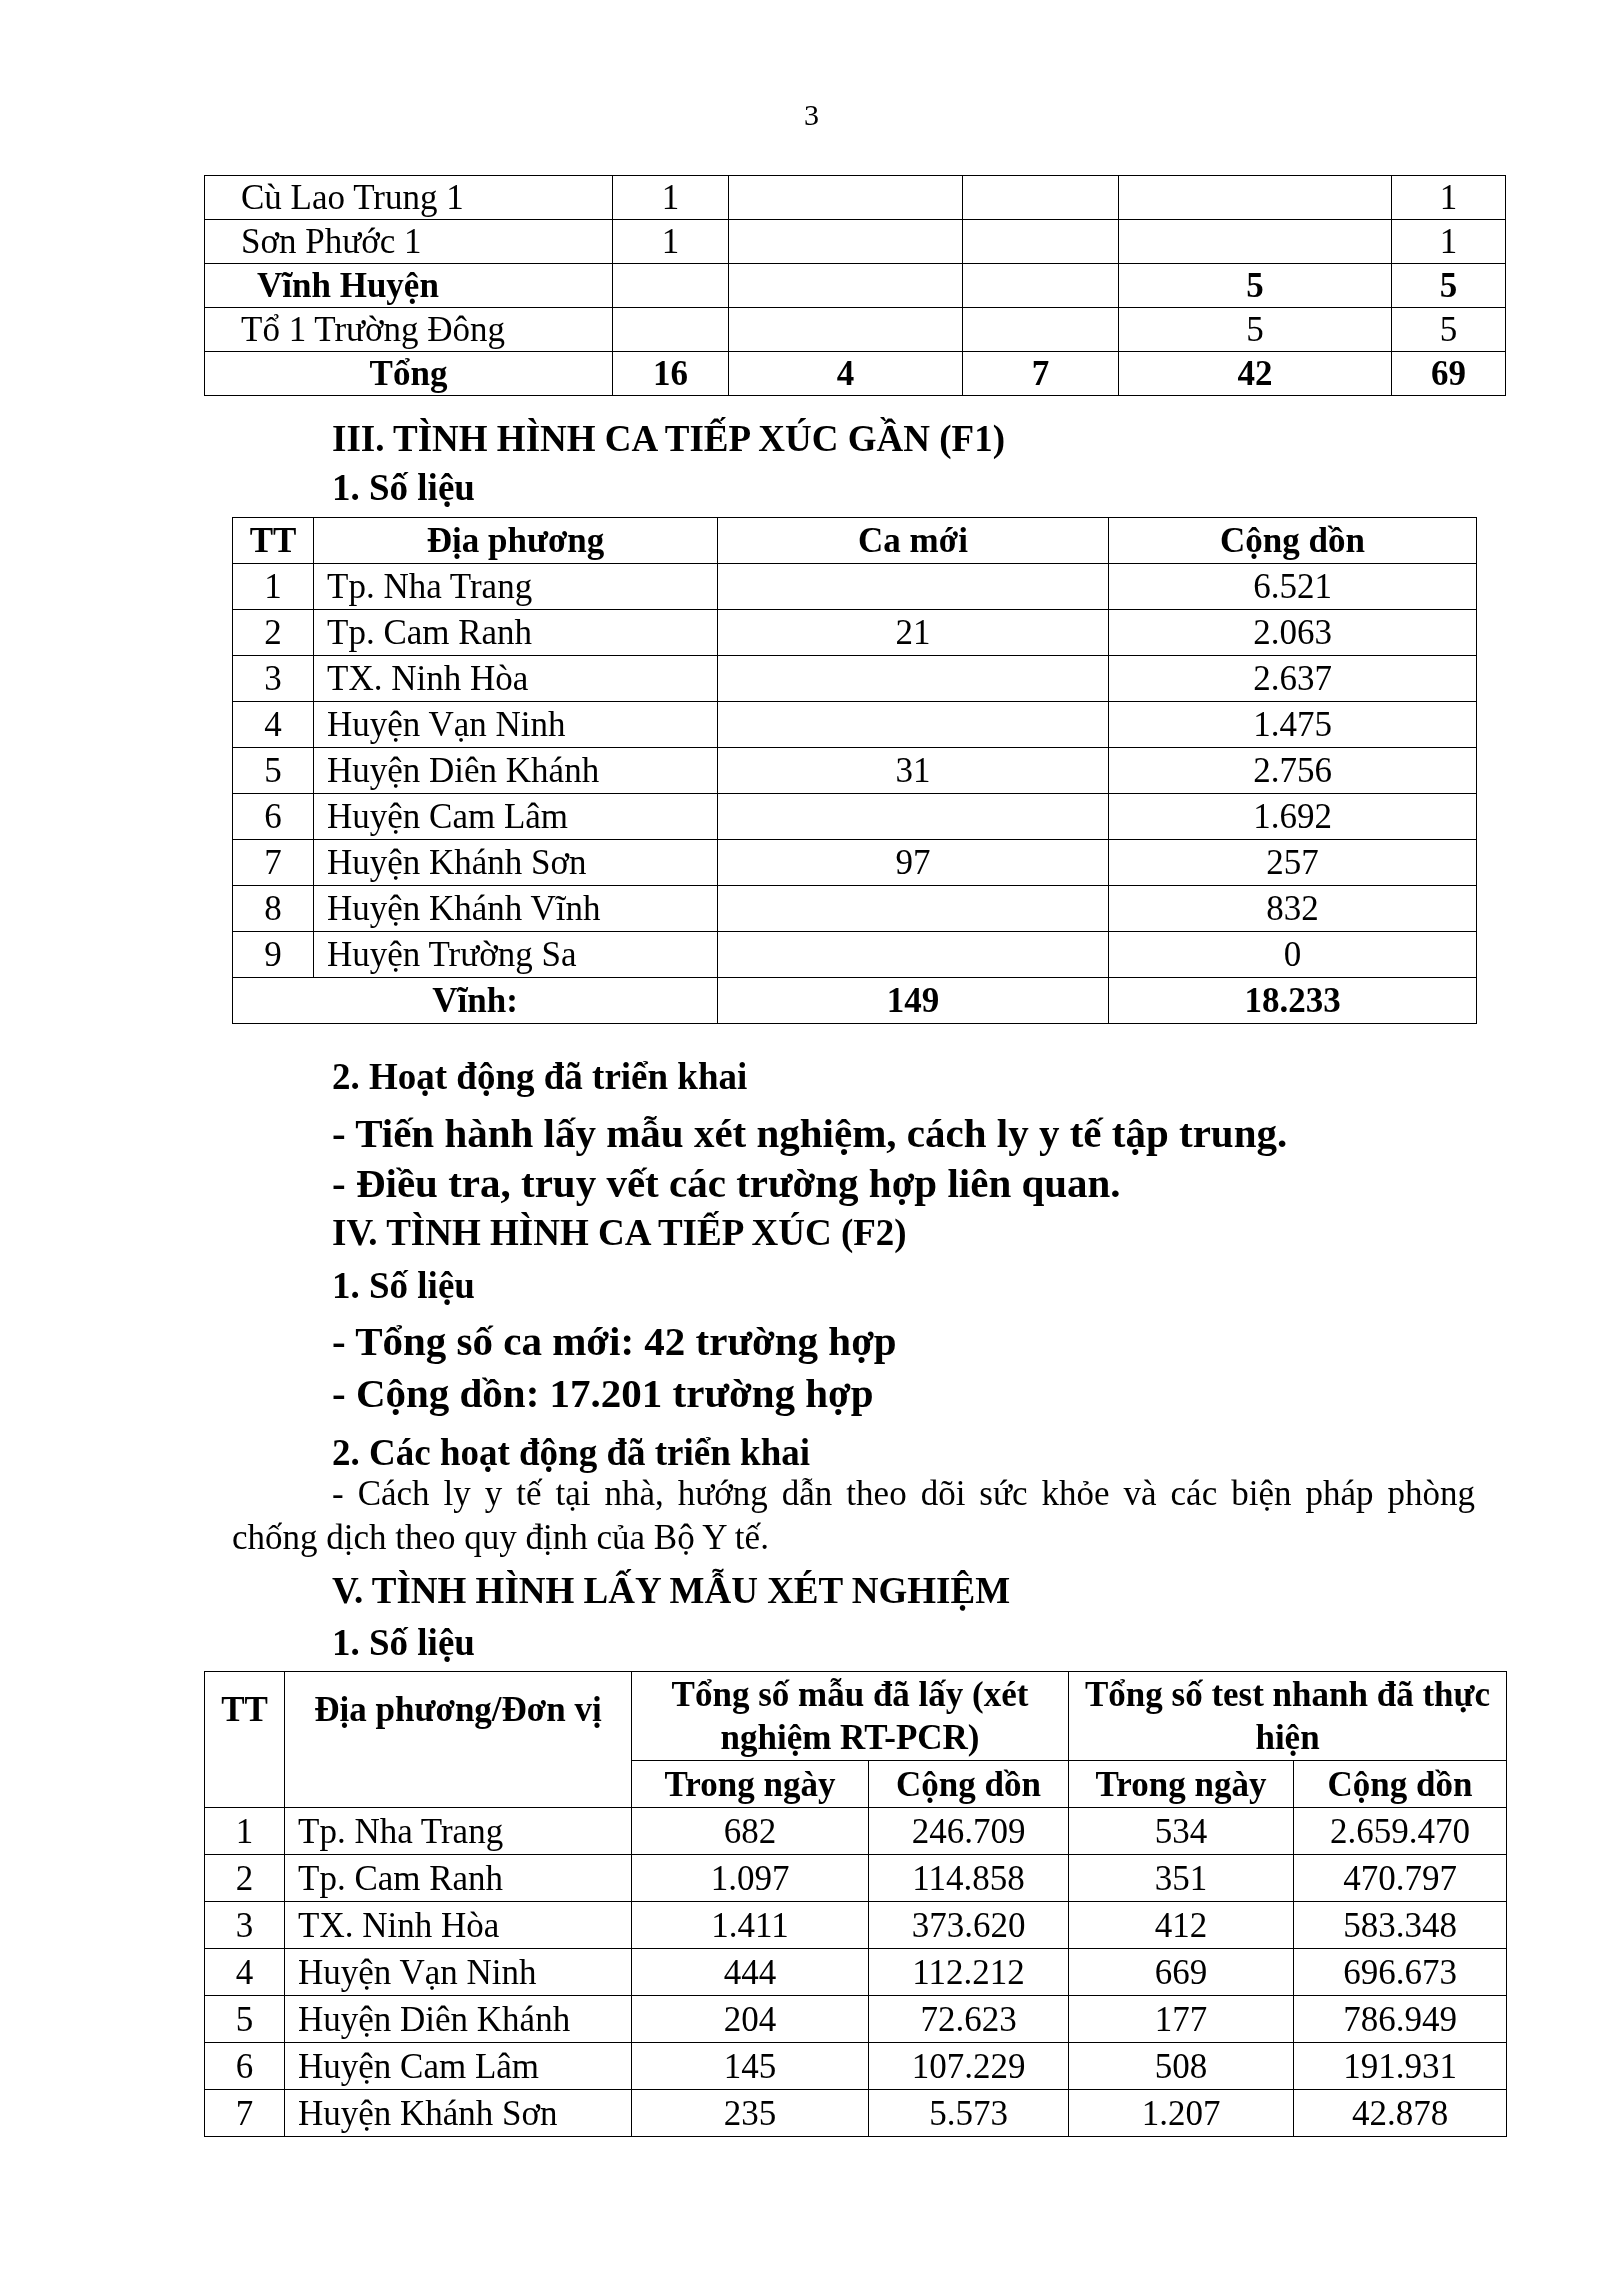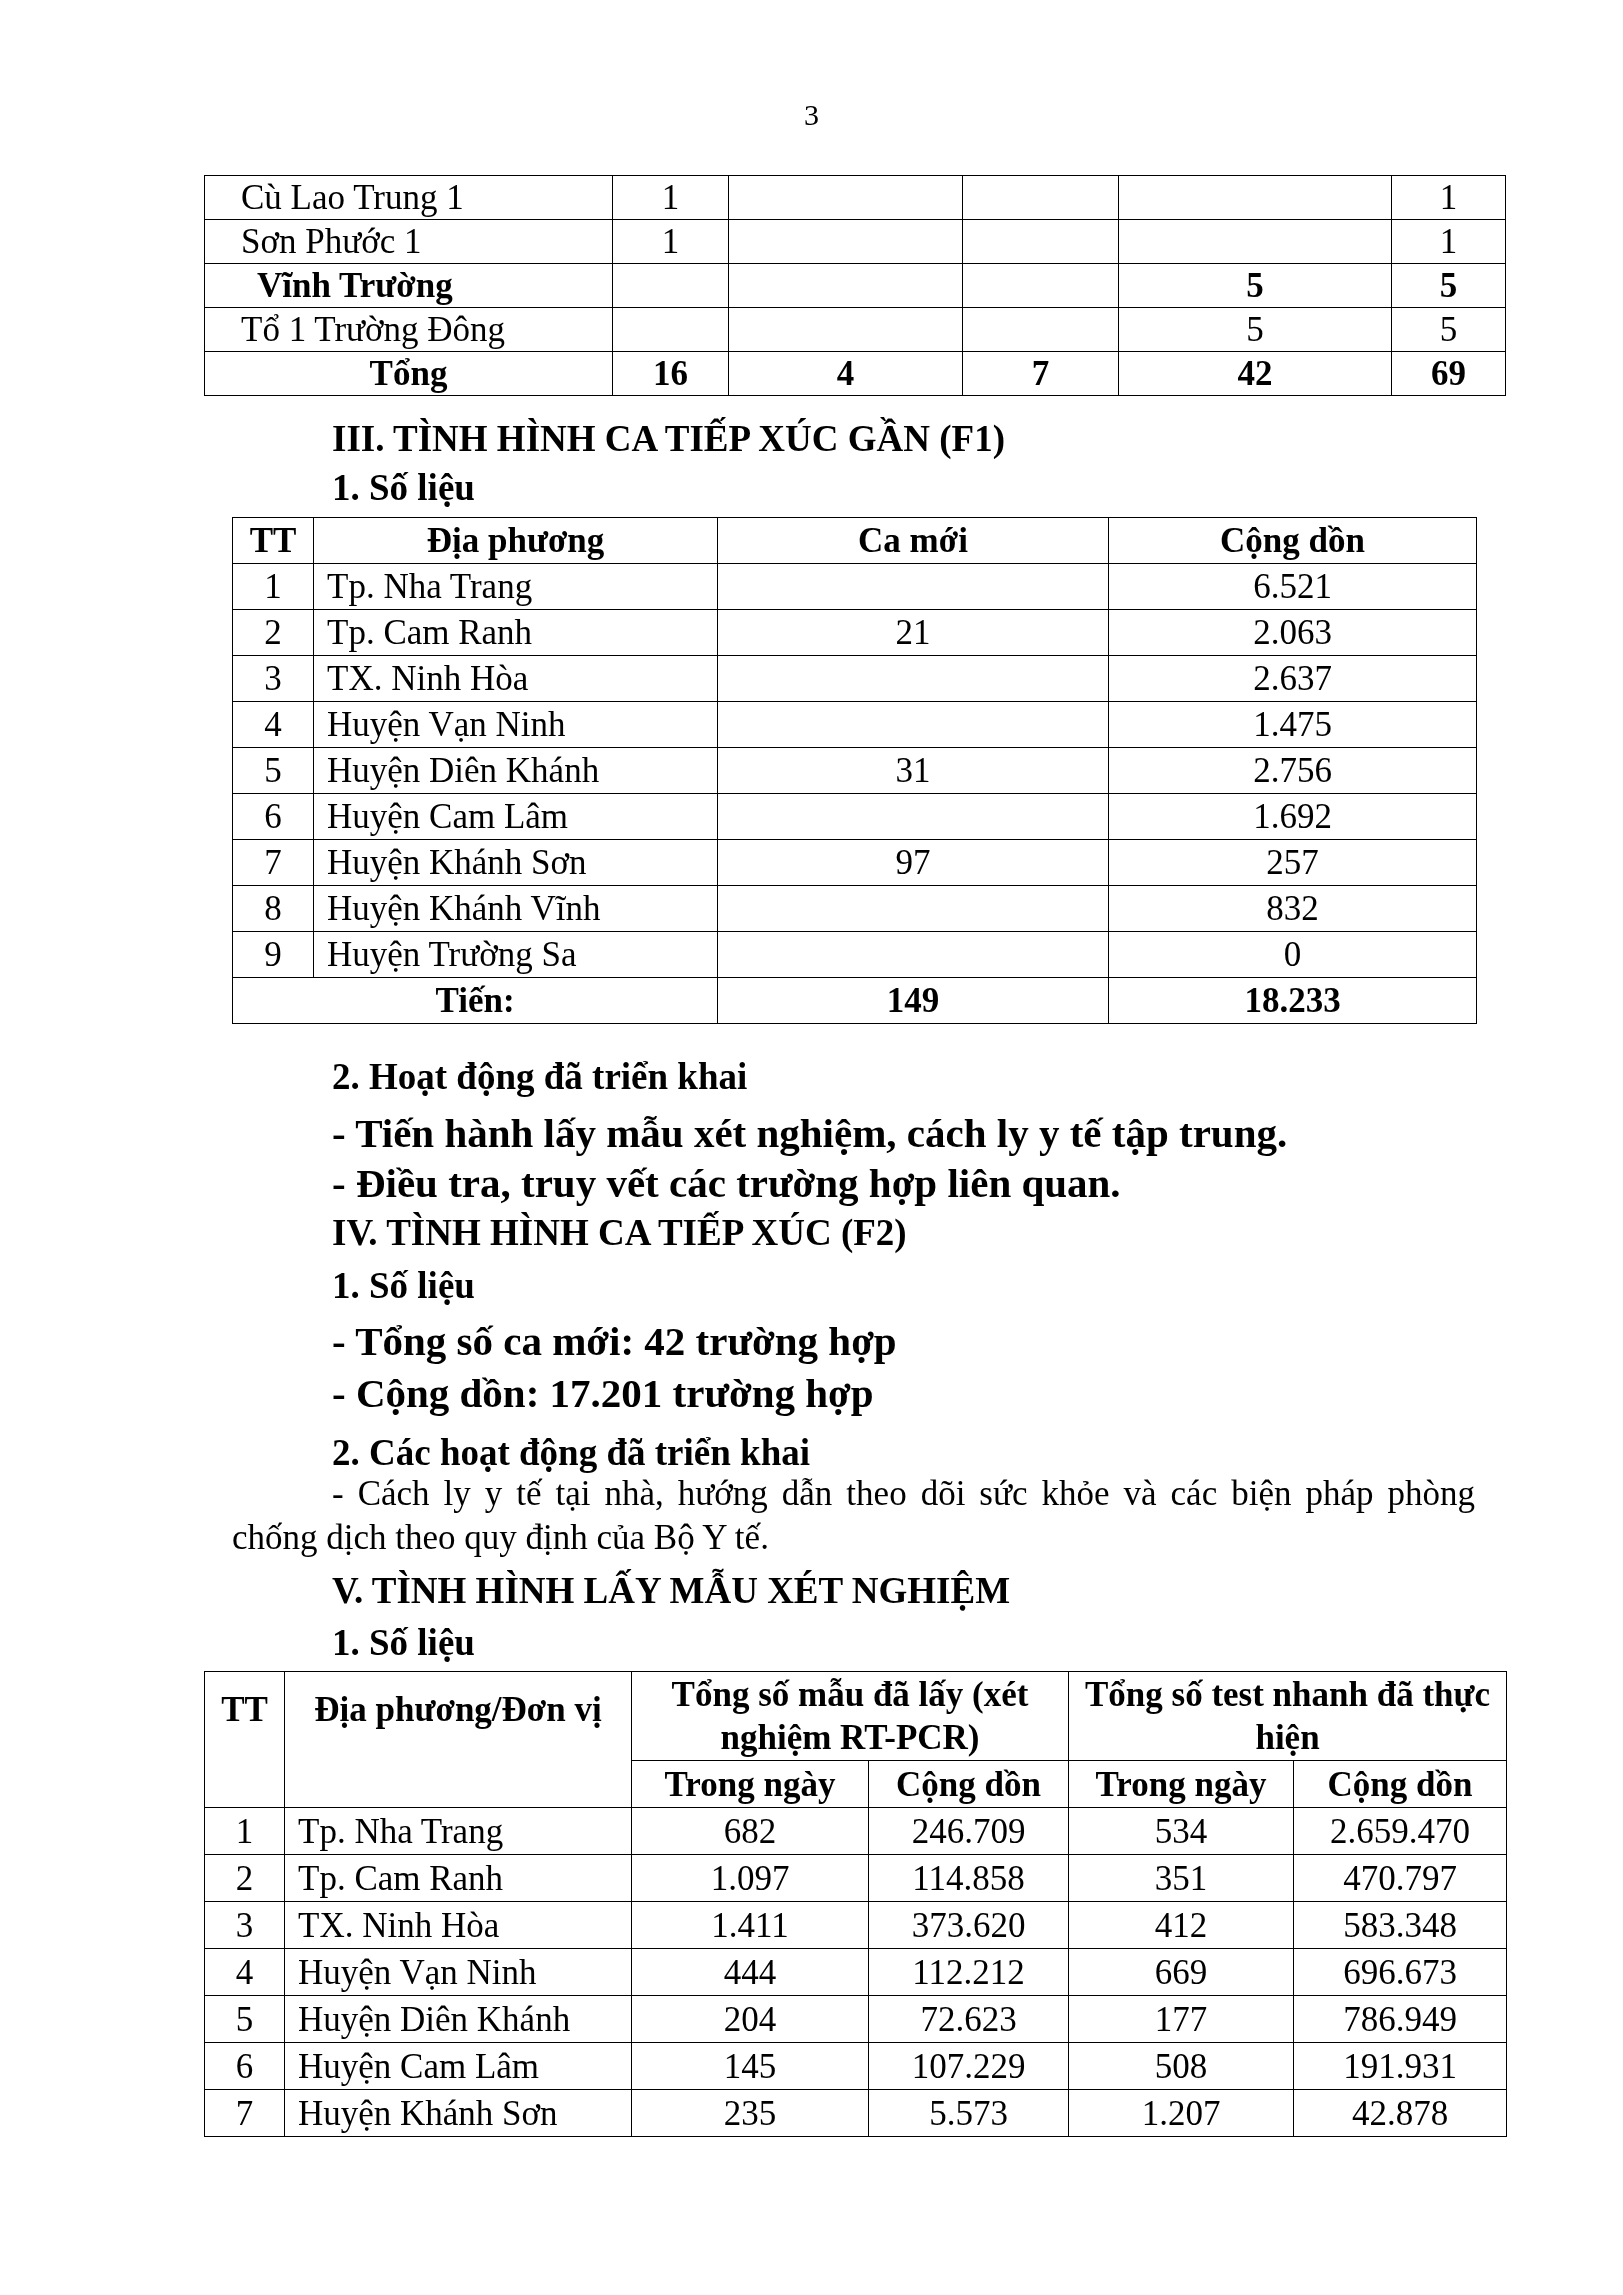--- a/index.html
+++ b/index.html
@@ -51,21 +51,21 @@
     </tr>
     <tr>
       <td class="l pl1">Sơn Phước 1</td>
       <td class="c">1</td>
       <td class="c"></td>
       <td class="c"></td>
       <td class="c"></td>
       <td class="c">1</td>
     </tr>
     <tr class="b">
-      <td class="l b pl2">Vĩnh Trường</td>
+      <td class="l b pl2">Vĩnh Huyện</td>
       <td class="c b"></td>
       <td class="c b"></td>
       <td class="c b"></td>
       <td class="c b">5</td>
       <td class="c b">5</td>
     </tr>
     <tr>
       <td class="l pl1">Tổ 1 Trường Đông</td>
       <td class="c"></td>
       <td class="c"></td>
@@ -151,21 +151,21 @@
         <td class="c"></td>
         <td class="c">832</td>
       </tr>
     <tr>
         <td class="c">9</td>
         <td class="l pl3">Huyện Trường Sa</td>
         <td class="c"></td>
         <td class="c">0</td>
       </tr>
     <tr>
-      <td colspan="2" class="c b">Tiến:</td>
+      <td colspan="2" class="c b">Vĩnh:</td>
       <td class="c b">149</td>
       <td class="c b">18.233</td>
     </tr>
   </tbody>
 </table>
 
 <div class="abs heading" style="top:1055px;">2. Hoạt động đã triển khai</div>
 <div class="abs line" style="top:1109px;">- Tiến hành lấy mẫu xét nghiệm, cách ly y tế tập trung.</div>
 <div class="abs line" style="top:1159px;">- Điều tra, truy vết các trường hợp liên quan.</div>
 

